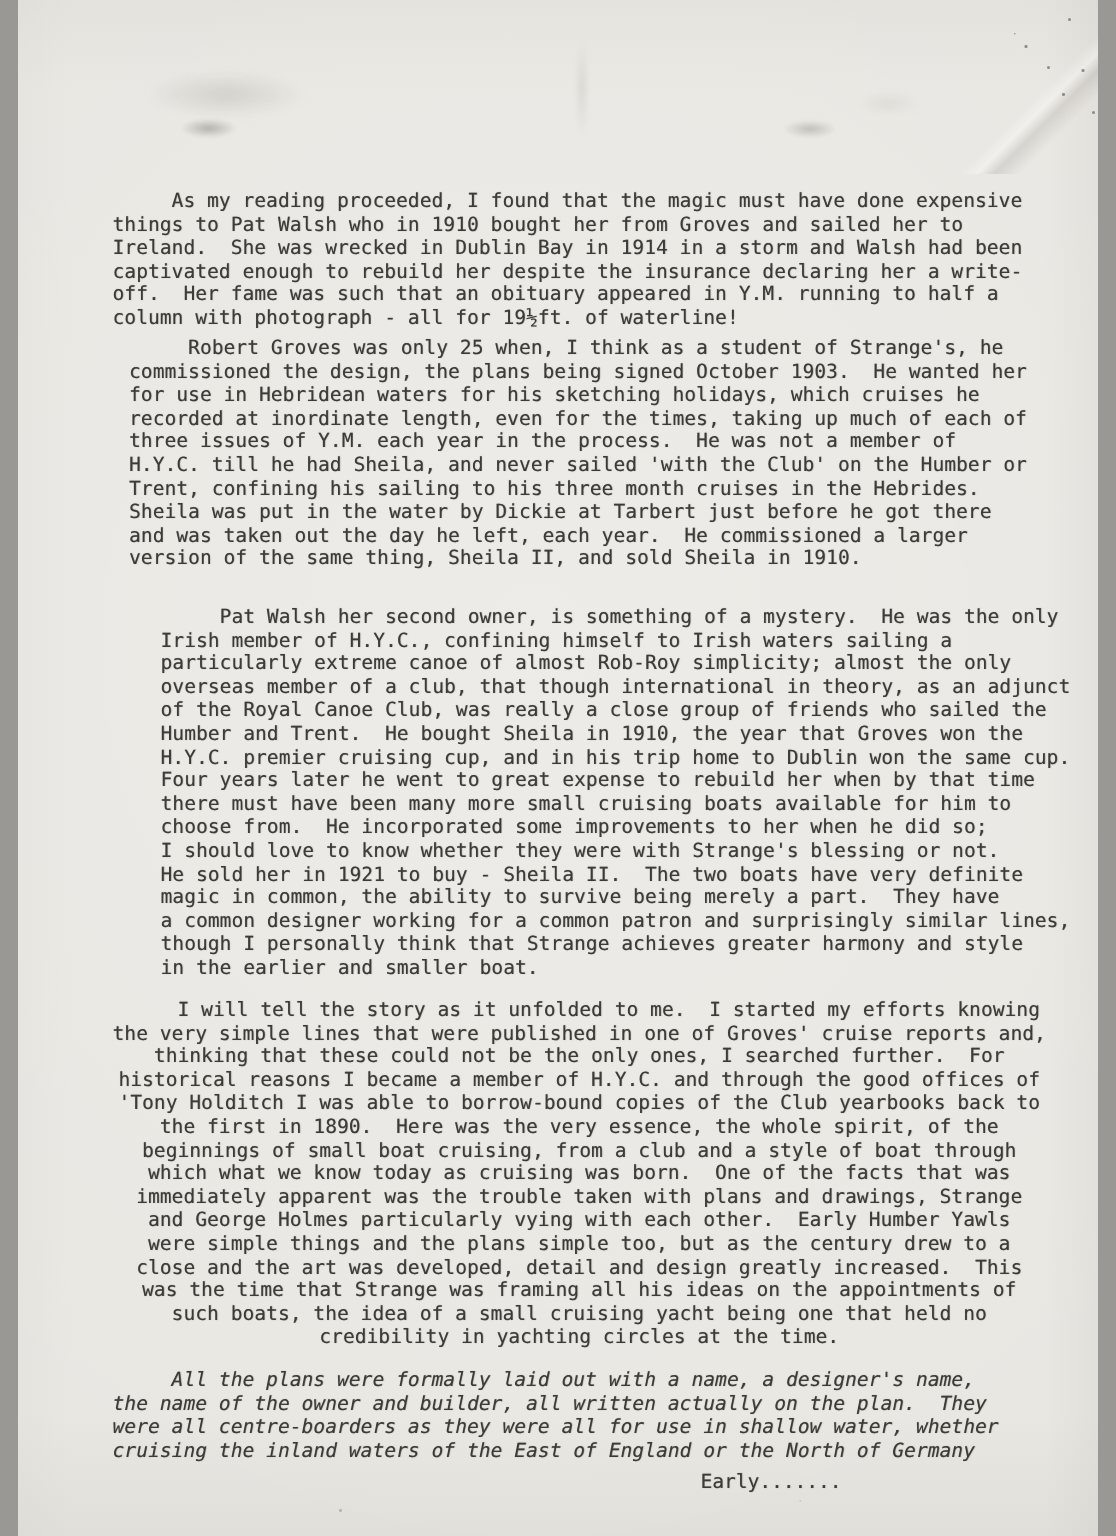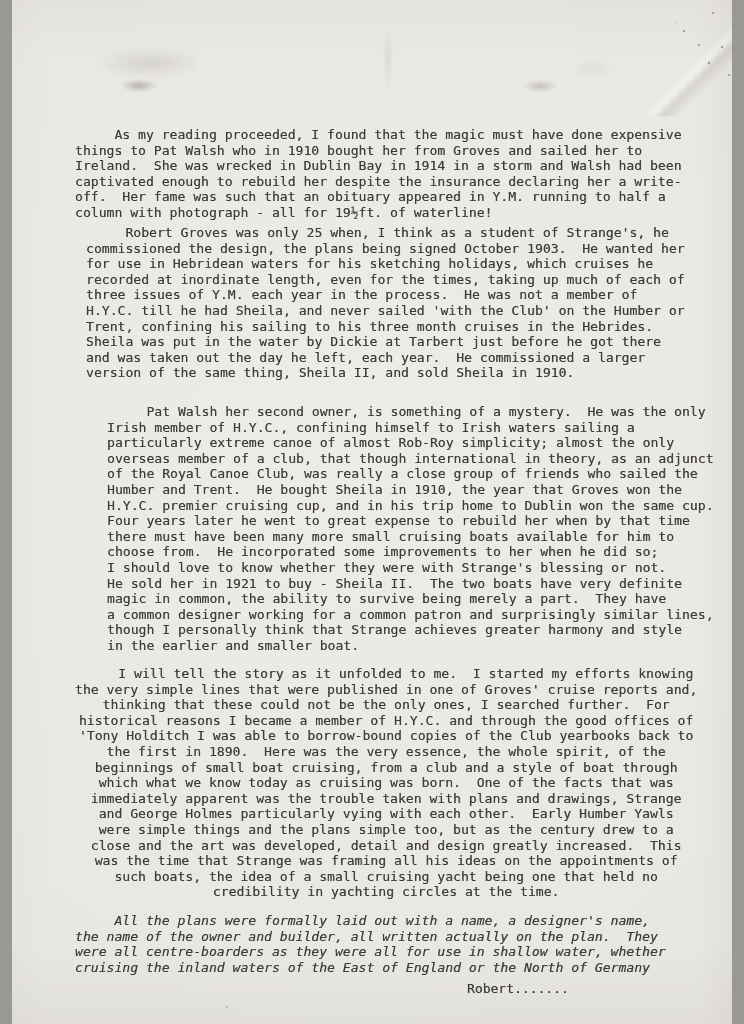--- a/index.html
+++ b/index.html
@@ -154,14 +154,14 @@
 were simple things and the plans simple too, but as the century drew to a
 close and the art was developed, detail and design greatly increased.  This
 was the time that Strange was framing all his ideas on the appointments of
 such boats, the idea of a small cruising yacht being one that held no
 credibility in yachting circles at the time.</div>
   <div class="para p5">     All the plans were formally laid out with a name, a designer's name,
 the name of the owner and builder, all written actually on the plan.  They
 were all centre-boarders as they were all for use in shallow water, whether
 cruising the inland waters of the East of England or the North of Germany</div>
 
-  <div class="contd">Robert.......</div>
+  <div class="contd">Early.......</div>
 </div>
 
 </body></html>

